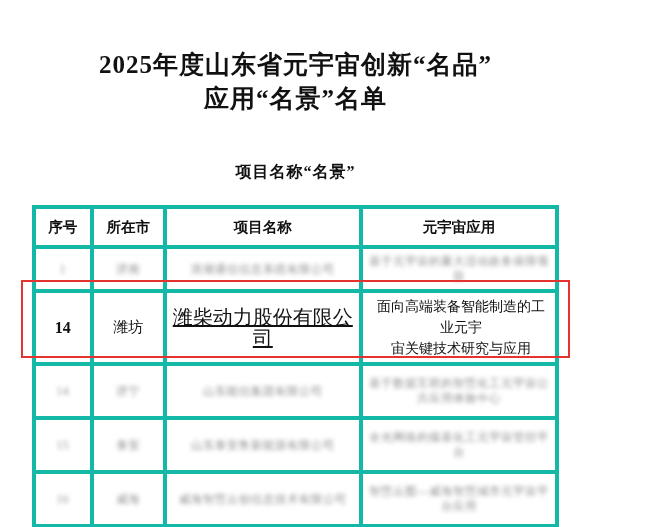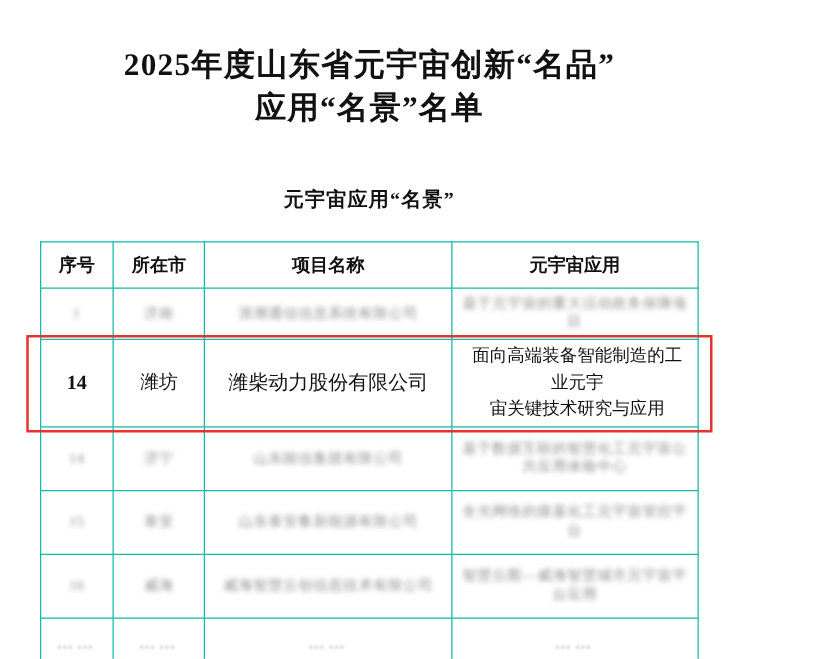--- a/index.html
+++ b/index.html
@@ -12,21 +12,21 @@
     background: #ffffff;
     font-family: "Liberation Serif", serif;
     color: #1a1a1a;
     overflow: hidden;
   }
   .page {
     position: relative;
     width: 591px;
     height: 527px;
     box-sizing: border-box;
-    padding: 0 32px;
+    padding: 12px 32px;
   }
   .doc-title {
     text-align: center;
     font-family: "Liberation Serif", serif;
     font-weight: bold;
     font-size: 25px;
     line-height: 34px;
     letter-spacing: 1px;
     color: #111111;
     padding-top: 36px;
@@ -47,21 +47,21 @@
     margin-top: 22px;
     position: relative;
   }
   table.list-table {
     width: 100%;
     border-collapse: collapse;
     table-layout: fixed;
   }
   table.list-table th,
   table.list-table td {
-    border: 1px solid #14b8a6;
+    border: 4px solid #14b8a6;
     text-align: center;
     vertical-align: middle;
     font-family: "Liberation Serif", serif;
     margin-left: 31px;
   }
   table.list-table th {
     font-size: 14.5px;
     font-weight: bold;
     height: 34px;
     color: #111111;
@@ -103,21 +103,22 @@
   }
   tr.highlight td.cell.no {
     font-weight: bold;
     font-size: 16px;
   }
   tr.highlight td.cell.city {
     font-size: 15px;
     text-align: center;
   }
   tr.highlight td.cell.unit {
-    font-size: 16px;
+    font-size: 20px;
+    text-decoration: underline;
   }
   tr.highlight td.cell.name {
     text-align: center;
     padding-left: 12px;
     padding-right: 8px;
     font-size: 14px;
     line-height: 21px;
   }
   .hl-box {
     position: absolute;
@@ -132,21 +133,21 @@
 </head>
 <body>
 
 <div class="page">
 
   <div class="doc-title">
     <span class="line1">2025年度山东省元宇宙创新“名品”</span>
     <span class="line2">应用“名景”名单</span>
   </div>
 
-  <div class="section-heading">元宇宙应用“名景”</div>
+  <div class="section-heading">项目名称“名景”</div>
 
   <div class="table-wrap">
     <table class="list-table">
       <colgroup>
         <col class="c-no">
         <col class="c-city">
         <col class="c-unit">
         <col class="c-name">
       </colgroup>
       <thead>

